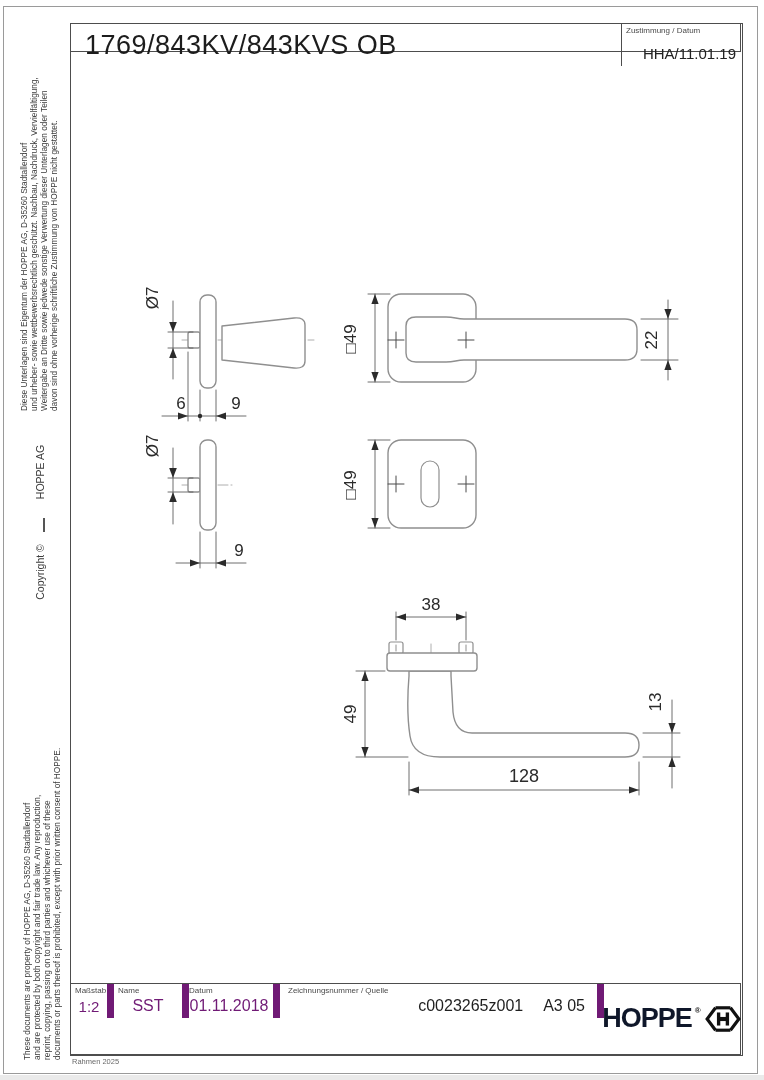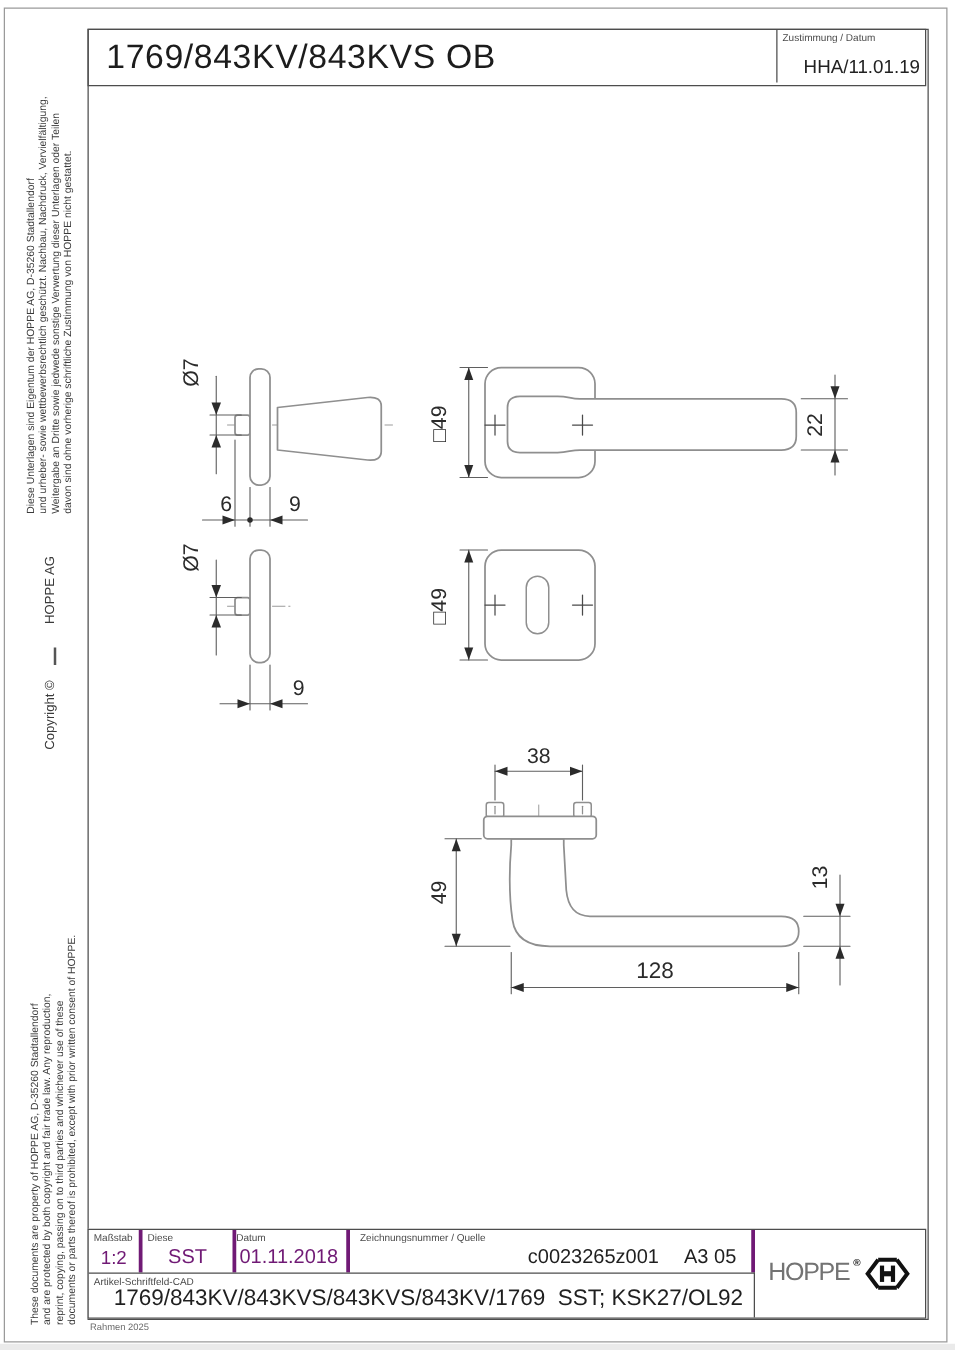--- a/index.html
+++ b/index.html
@@ -6,43 +6,43 @@
   body{
     width:764px;height:1080px;position:relative;overflow:hidden;
     background:#ffffff;font-family:"Liberation Sans",sans-serif;
     -webkit-font-smoothing:antialiased;
   }
   .outer-border{position:absolute;left:3px;top:6px;width:753px;height:1066px;border:1px solid #9a9a9a;}
   .bottom-strip{position:absolute;left:0;top:1075px;width:764px;height:5px;background:#eaeaea;}
   .frame{position:absolute;left:70px;top:23px;width:671px;height:1031px;border:1px solid #4d4d4d;background:transparent;}
 
   
-  .tb-top{position:absolute;left:70px;top:23px;width:671px;height:46px;border:1px solid #4d4d4d;box-sizing:border-box;}
+  .tb-top{position:absolute;left:70px;top:23px;width:671px;height:29px;border:1px solid #4d4d4d;box-sizing:border-box;}
   .tb-top-title{position:absolute;left:14px;top:0;height:42px;line-height:42px;font-size:27px;color:#1c1c1c;letter-spacing:0.5px;}
   .tb-top-right{position:absolute;left:550px;top:0;width:121px;height:42px;border-left:1px solid #4d4d4d;box-sizing:border-box;}
   .tb-label{position:absolute;left:4px;top:2px;font-size:8px;color:#4a4a4a;white-space:nowrap;}
   .tb-top-right .value{position:absolute;right:6px;bottom:4px;font-size:15px;color:#222;}
 
   
   .tb-bot{position:absolute;left:70px;top:983px;width:671px;height:72px;border:1px solid #4d4d4d;box-sizing:border-box;background:#fff;}
-  .cell{position:absolute;box-sizing:border-box;border-right:3px solid #701a75;height:34px;top:0;}
+  .cell{position:absolute;box-sizing:border-box;border-right:7px solid #701a75;height:34px;top:0;}
   .cell .value{position:absolute;left:0;right:0;bottom:3px;text-align:center;font-size:16px;color:#701a75;}
   .cell-scale{left:0;width:43px;}
   .cell-name{left:43px;width:75px;}
   .cell-date{left:114px;width:95px;}
   .cell-dnr{left:213px;width:320px;}
   .cell-dnr .value-row{position:absolute;left:0;right:0;bottom:3px;display:flex;justify-content:flex-end;align-items:baseline;gap:20px;padding-right:12px;font-size:16px;color:#1f1f1f;}
   .cell-logo{position:absolute;left:533px;top:0;width:136px;height:70px;display:flex;align-items:center;justify-content:center;}
   .row-article{position:absolute;left:0;top:34px;width:533px;height:36px;border-top:1px solid #4d4d4d;border-right:1px solid #4d4d4d;box-sizing:border-box;}
   .row-article .value{position:absolute;left:20px;bottom:5px;font-size:18px;color:#1f1f1f;white-space:pre;}
   .frame-note{position:absolute;left:72px;top:1057px;font-size:7.5px;color:#6a6a6a;}
 
   
   .logo{display:flex;align-items:flex-start;gap:3px;}
-  .logo-text{font-size:20px;font-weight:normal;color:#737373;letter-spacing:-1px;line-height:27px;}
+  .logo-text{font-size:27px;font-weight:bold;color:#0f172a;letter-spacing:-1px;line-height:27px;}
   .logo-reg{font-size:8px;font-weight:bold;color:#111;margin-top:1px;}
 
   
   .vtext{position:absolute;transform:rotate(-90deg);color:#3a3a3a;white-space:pre-line;text-align:left;}
   .vnotice{font-size:8.3px;line-height:10px;width:392px;height:40px;}
   .vsmall{font-size:10.5px;line-height:12px;width:90px;height:12px;text-align:center;}
   .v-divider{position:absolute;left:43px;top:518px;width:1.5px;height:14px;background:#555;}
 
   svg text{font-family:"Liberation Sans",sans-serif;}
 </style>
@@ -200,37 +200,33 @@
     </g>
   </g>
 </svg>
 
 <div class="tb-bot">
   <div class="cell cell-scale">
     <div class="tb-label">Maßstab</div>
     <div class="value" style="font-size:15px;">1:2</div>
   </div>
   <div class="cell cell-name">
-    <div class="tb-label">Diese</div>
+    <div class="tb-label">Name</div>
     <div class="value">SST</div>
   </div>
   <div class="cell cell-date">
     <div class="tb-label">Datum</div>
     <div class="value">01.11.2018</div>
   </div>
   <div class="cell cell-dnr">
     <div class="tb-label">Zeichnungsnummer / Quelle</div>
     <div class="value-row">
       <span>c0023265z001</span>
       <span>A3 05</span>
     </div>
-  </div>
-  <div class="row-article">
-    <div class="tb-label">Artikel-Schriftfeld-CAD</div>
-    <div class="value">1769/843KV/843KVS/843KVS/843KV/1769  SST; KSK27/OL92</div>
   </div>
   <div class="cell-logo">
     <div class="logo">
       <span class="logo-text">HOPPE</span>
       <span class="logo-reg">®</span>
       <svg width="38" height="28" viewBox="0 0 40 30">
         <polyline points="12,3 3,15 12,27" fill="none" stroke="#111" stroke-width="3.4" stroke-linejoin="miter"></polyline>
         <polyline points="28,3 37,15 28,27" fill="none" stroke="#111" stroke-width="3.4" stroke-linejoin="miter"></polyline>
         <line x1="12" y1="3" x2="28" y2="3" stroke="#111" stroke-width="3.4"></line>
         <line x1="12" y1="27" x2="28" y2="27" stroke="#111" stroke-width="3.4"></line>

